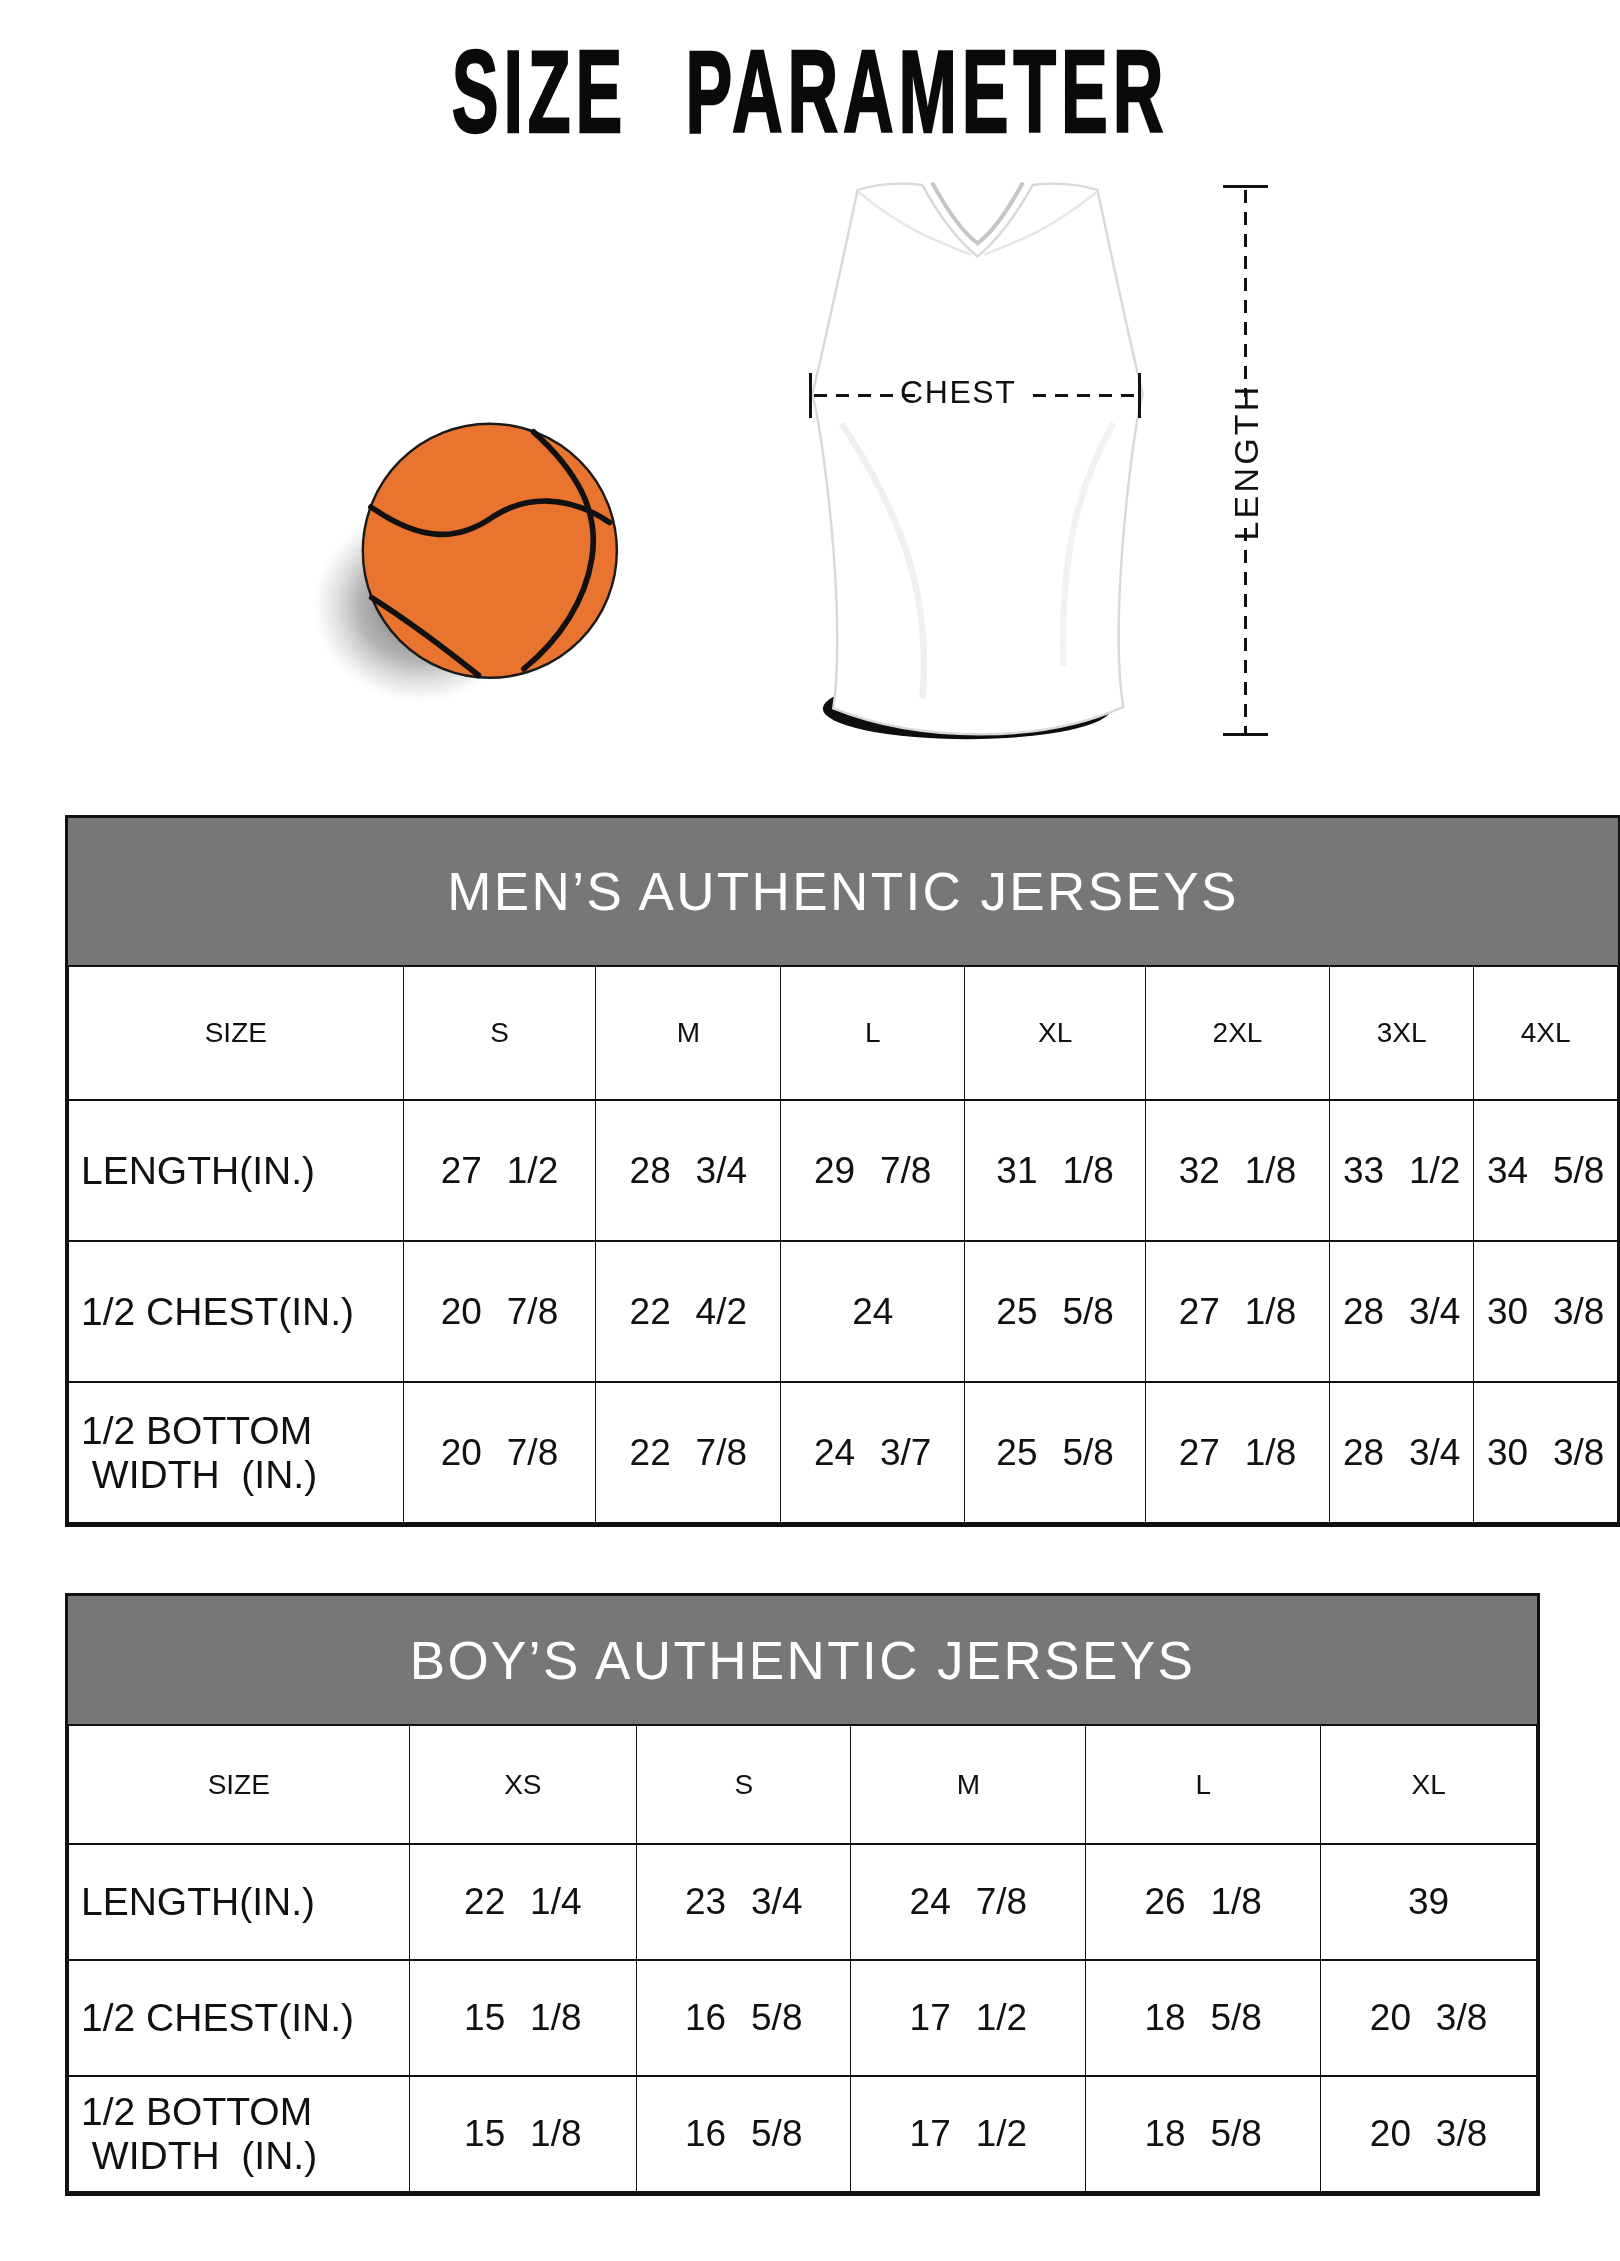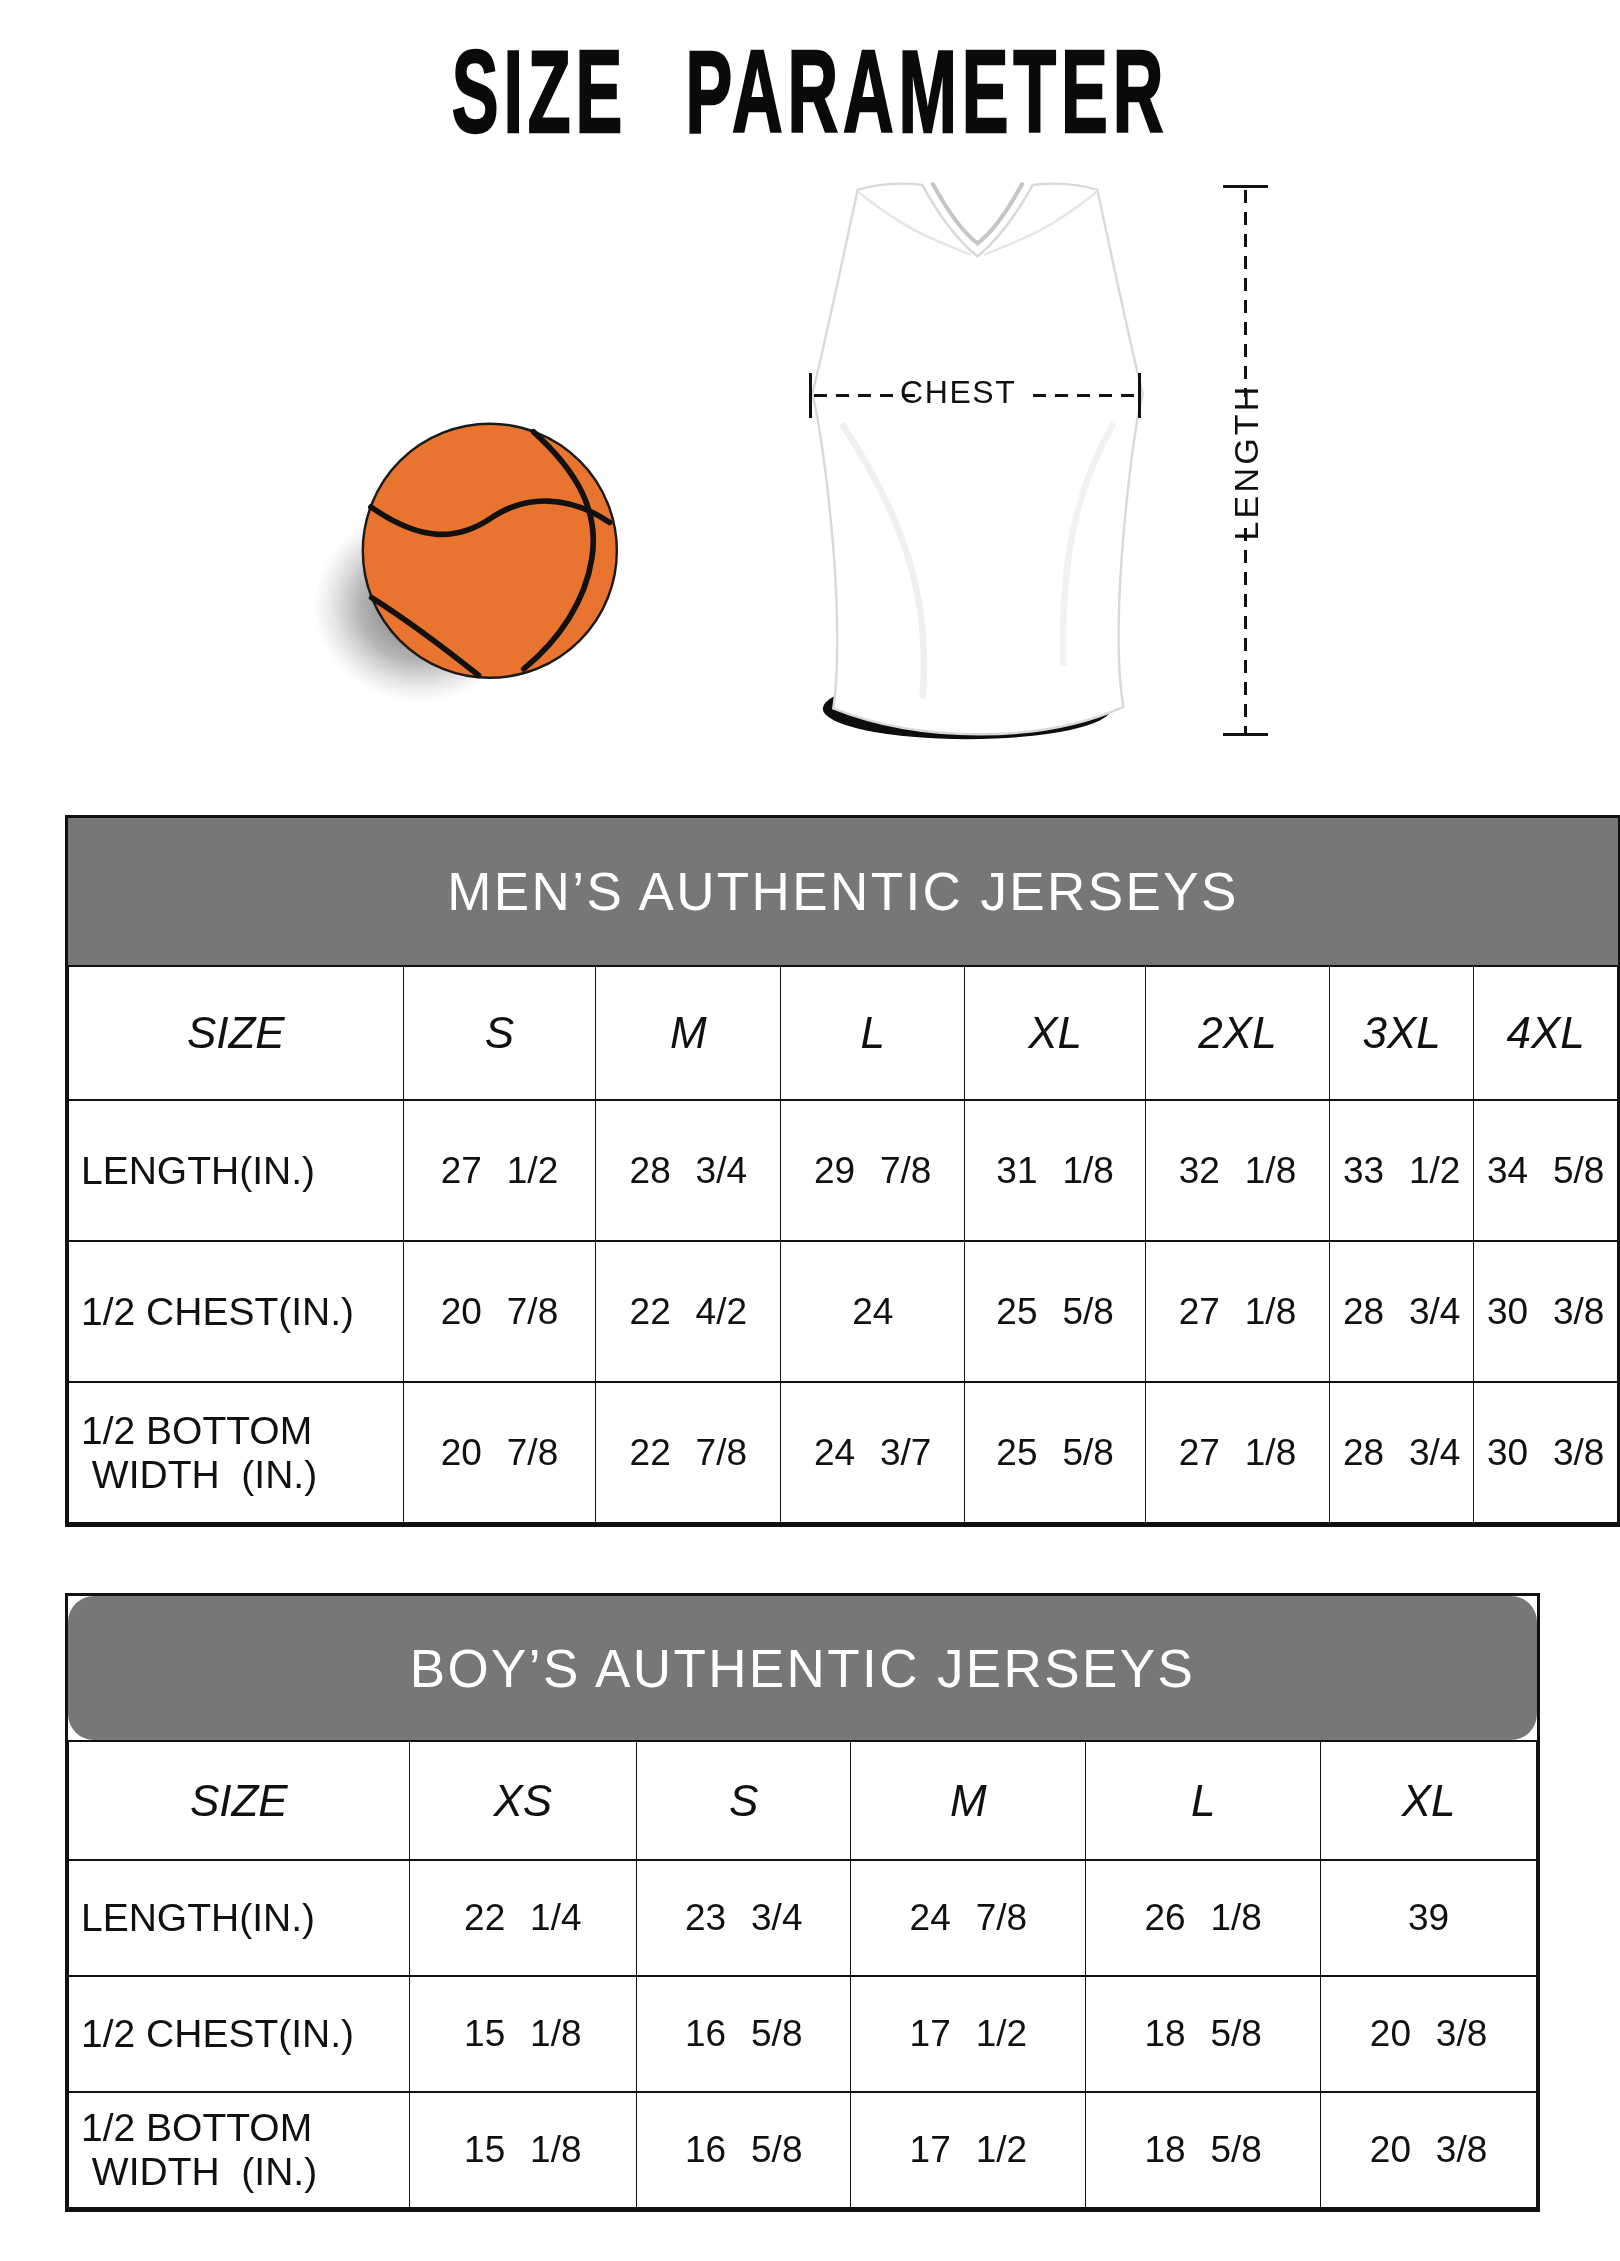--- a/index.html
+++ b/index.html
@@ -28,28 +28,28 @@
   #length-label{transform:translate(-50%,-50%) rotate(-90deg);font-size:34px;letter-spacing:3.2px;}
 
   
   .tbl-wrap{position:absolute;border:3.2px solid #111;background:#fff;box-sizing:border-box;margin-left:41px;}
   .band{background:var(--table_header_bg,#777);color:var(--table_header_text,#fff);
         display:flex;align-items:center;justify-content:center;
         font-size:53px;letter-spacing:2.4px;}
   #men-wrap{left:24px;top:815px;width:1556px;}
   #boy-wrap{left:24px;top:1593px;width:1475px;}
   #men-band{height:147px;}
-  #boy-band{height:144px;border-radius:26px;}
+  #boy-band{height:128px;}
   table.sizes{width:100%;border-collapse:collapse;table-layout:fixed;}
   table.sizes th,table.sizes td{
     border-left:1.6px solid #111;border-right:1.6px solid #111;
     border-top:2.4px solid #111;border-bottom:2.4px solid #111;
     text-align:center;vertical-align:middle;padding:0;
     font-weight:normal;overflow:hidden;}
-  table.sizes thead th{font-size:44px;font-style:italic;}
+  table.sizes thead th{font-size:28px;}
   table.sizes td{font-size:37px;word-spacing:14.6px;}
   table.sizes th.rowlabel{text-align:left;padding-left:12px;font-size:39px;
                           line-height:1.12;white-space:pre-line;}
   #men-table thead tr{height:134px;}
   #men-table tbody tr{height:141px;}
   #boy-table thead tr{height:119px;}
   #boy-table tbody tr{height:116px;}
 </style>
 </head>
 <body>

